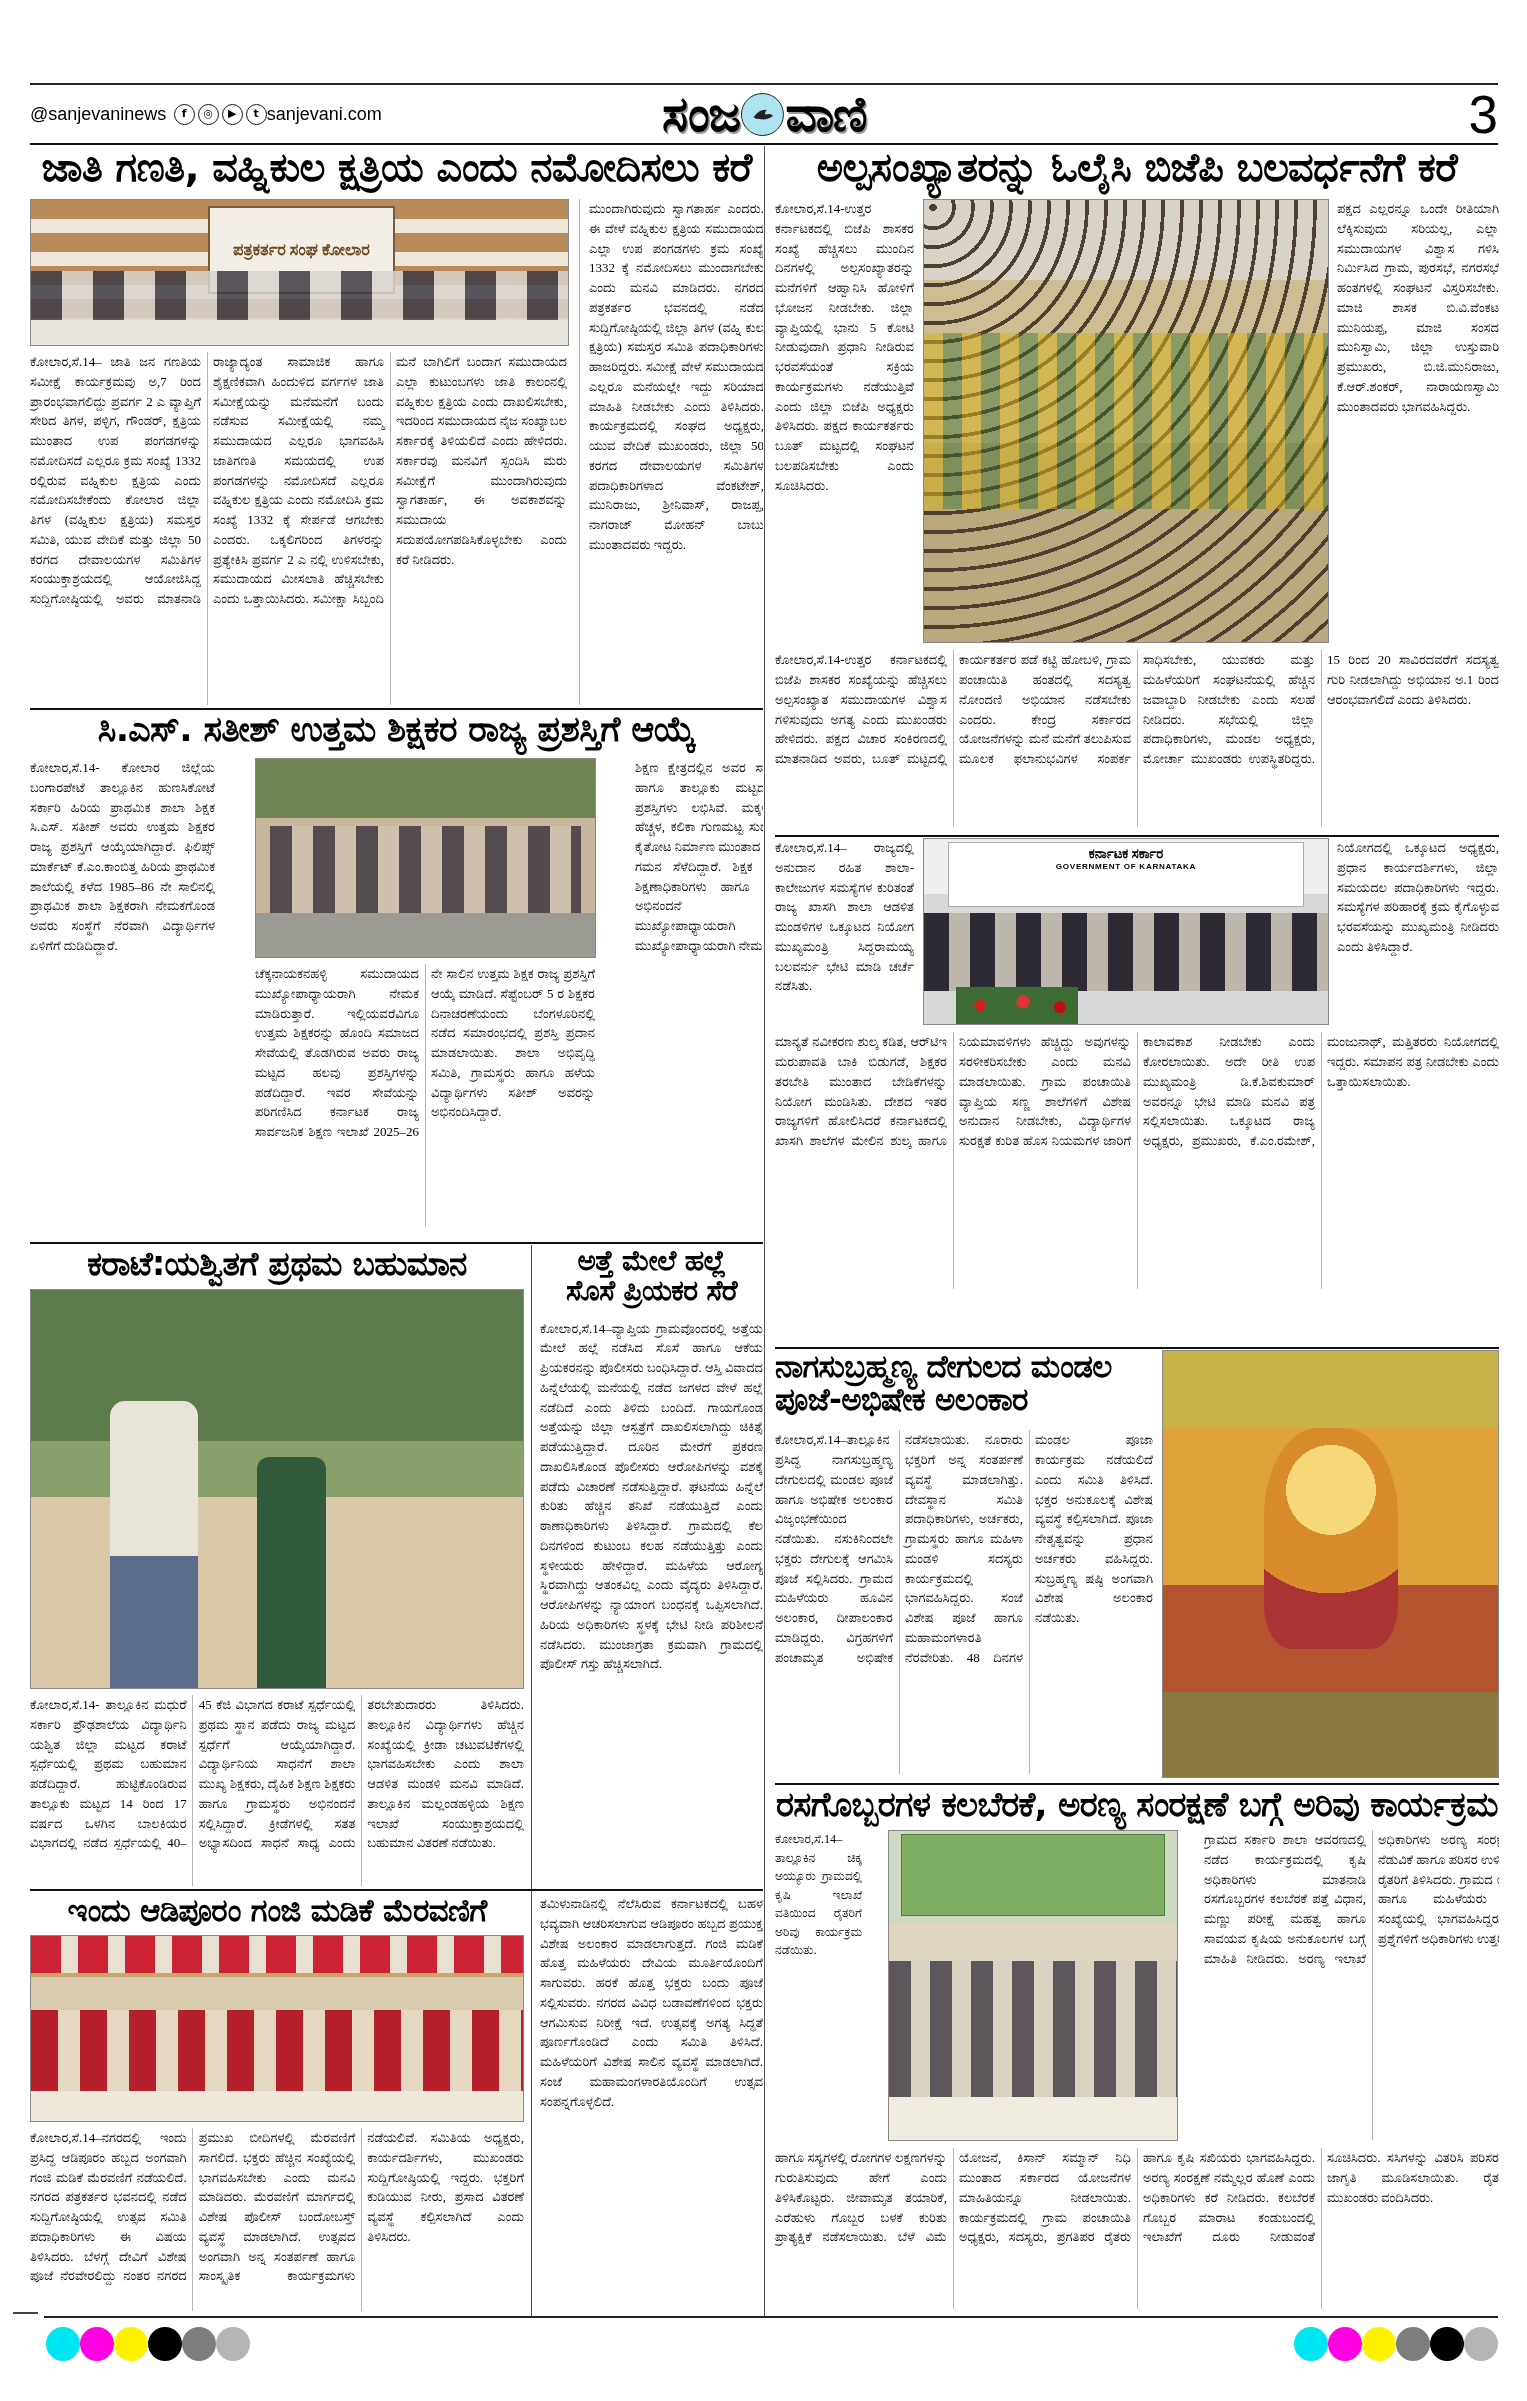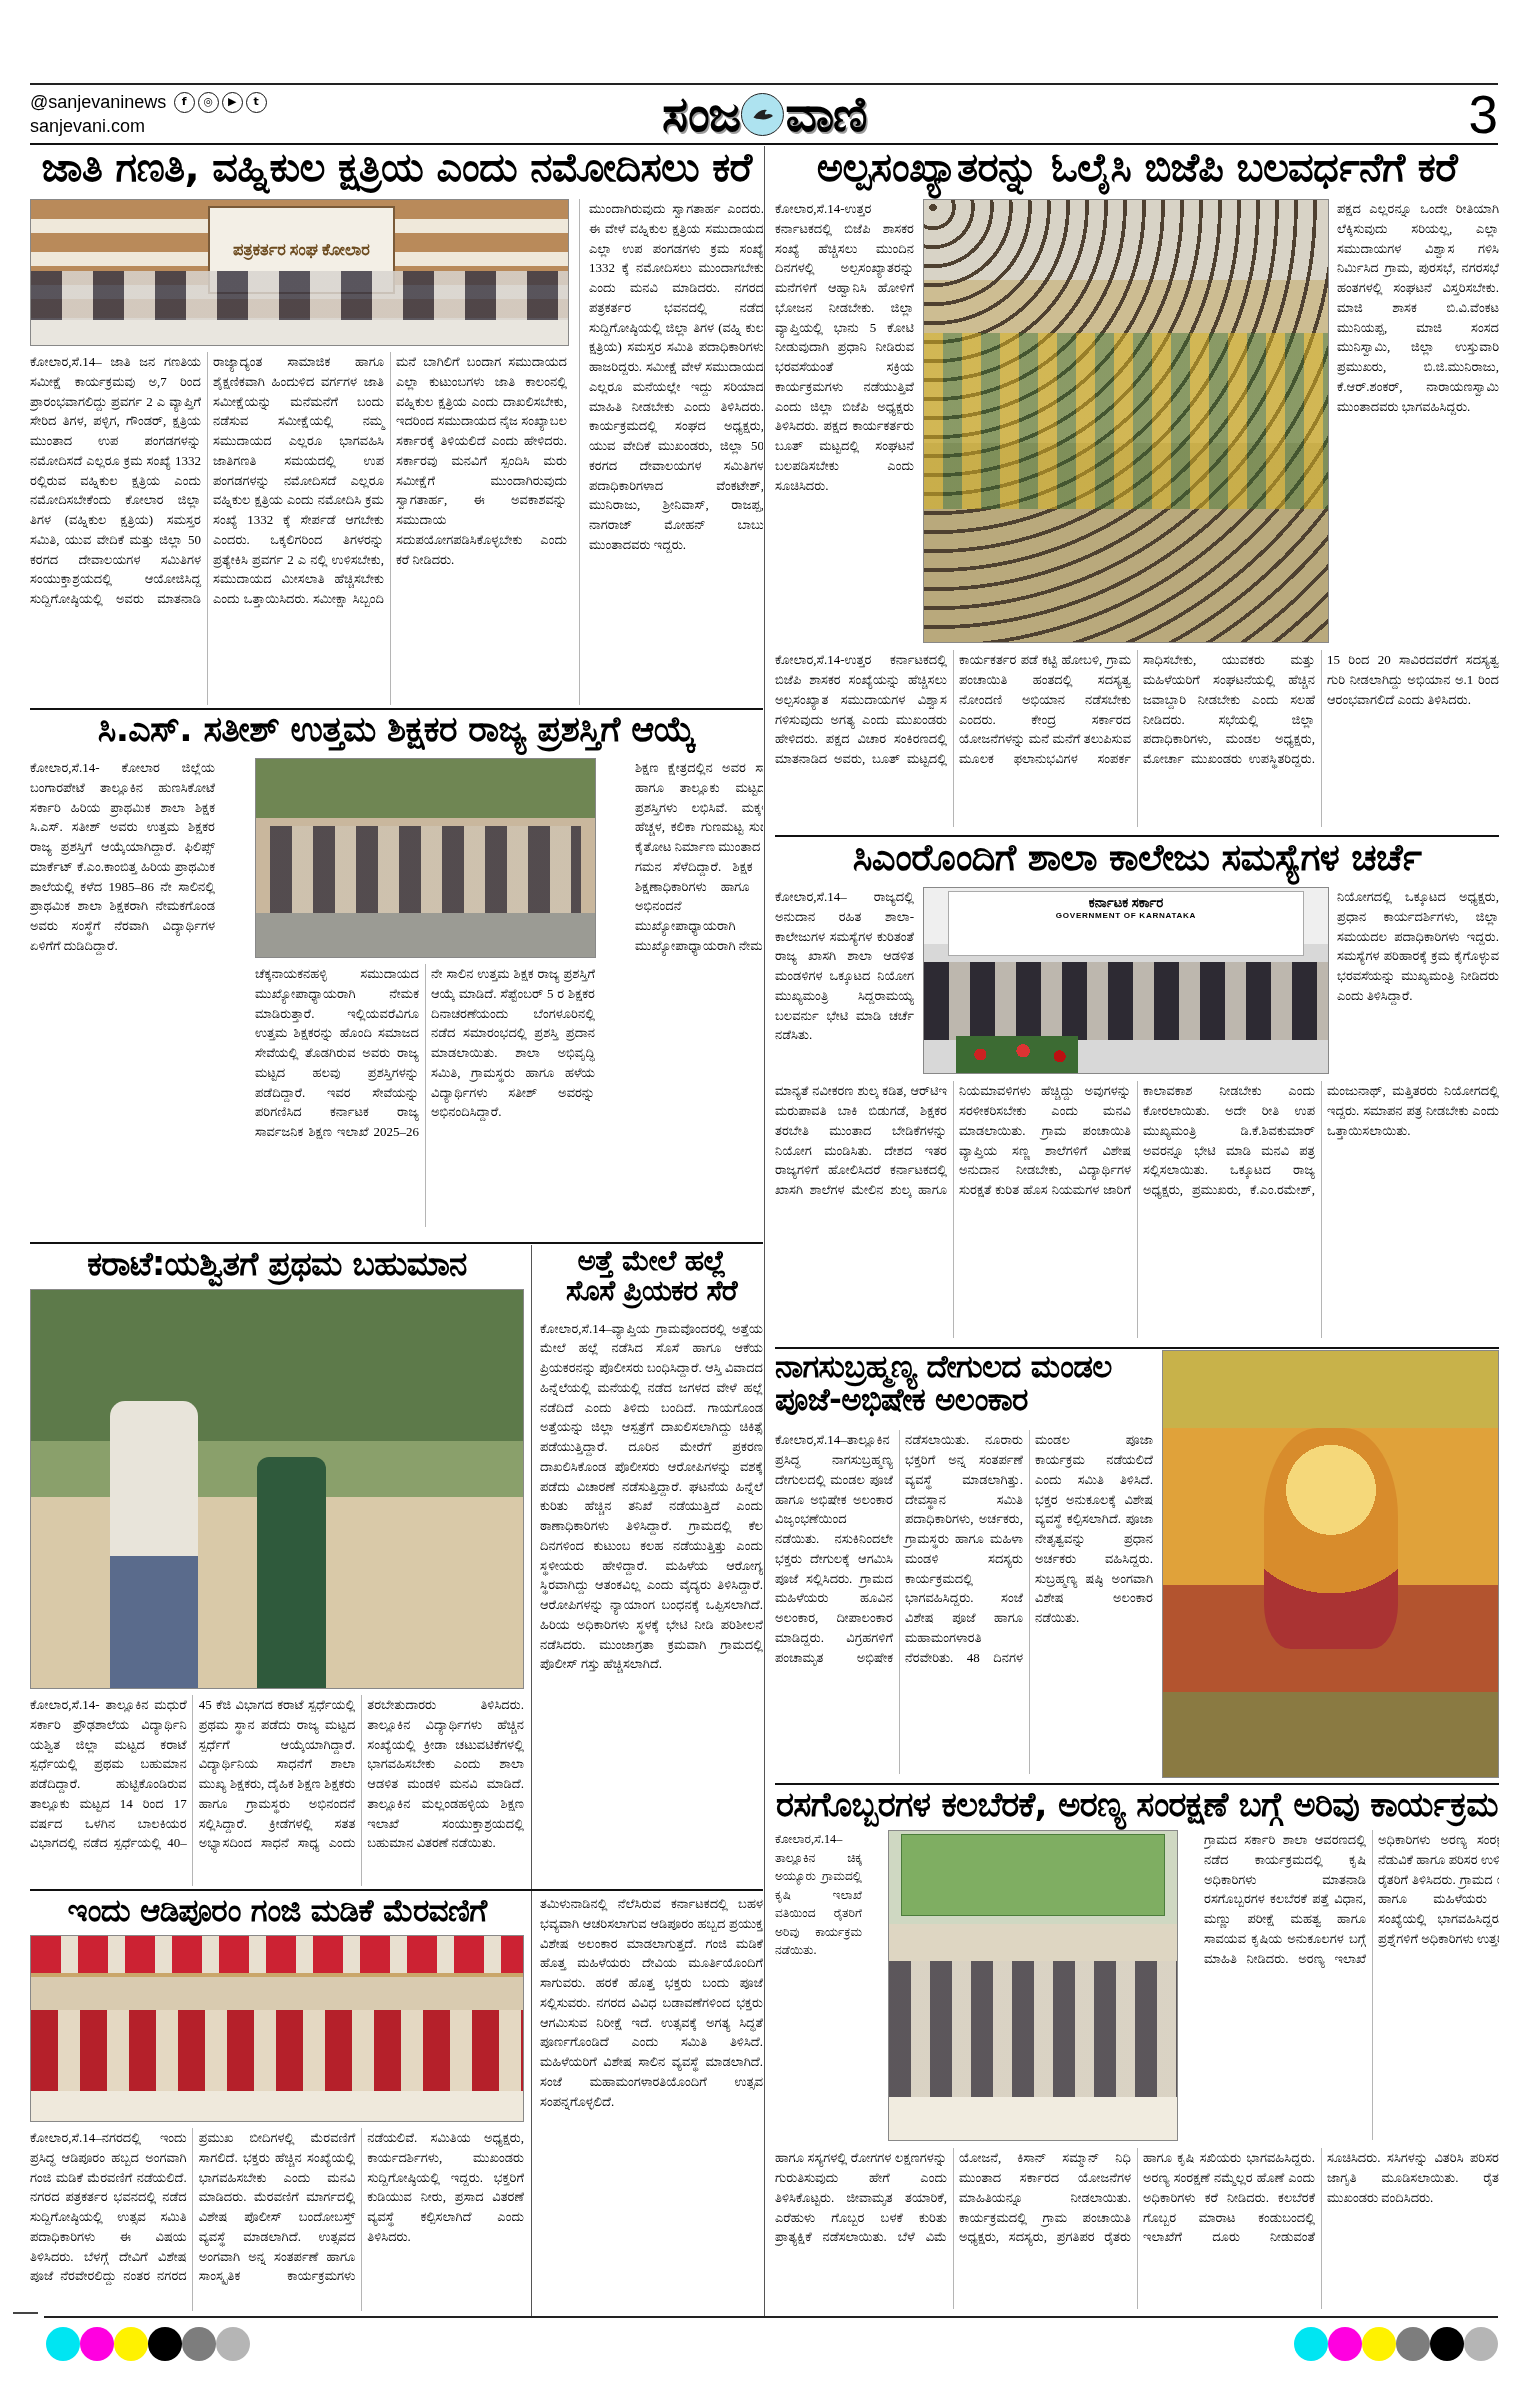--- a/index.html
+++ b/index.html
@@ -2,21 +2,21 @@
 <html style="font-size:12px"><head>
 <meta charset="utf-8">
 <style>
   html,body{margin:0;padding:0;background:#e8e8e8;}
   .page{position:relative;width:1528px;height:2401px;background:#ffffff;
         font-family:"Liberation Serif",serif;color:#000;overflow:hidden;}
   
   .hdr-topline{position:absolute;left:30px;right:30px;top:83px;height:1.5px;background:#222;}
   .hdr-botline{position:absolute;left:30px;right:30px;top:143px;height:2.2px;background:#111;}
   .hdr{position:absolute;left:30px;right:30px;top:86px;height:56px;display:flex;align-items:center;}
-  .hdr-social{display:flex;flex-direction:column;justify-content:space-between;font-family:"Liberation Sans",sans-serif;font-size:18px;line-height:24px;}
+  .hdr-social{display:flex;flex-direction:row;justify-content:space-between;font-family:"Liberation Sans",sans-serif;font-size:18px;line-height:24px;}
   .hdr-social .row1{display:flex;align-items:center;gap:7.4px;}
   .soc-icons{display:flex;gap:3px;}
   .soc{width:19px;height:19px;border:1.5px solid #111;border-radius:50%;display:flex;align-items:center;justify-content:center;font-size:11px;font-weight:bold;font-family:"DejaVu Sans",sans-serif;}
   .masthead{position:absolute;left:50%;transform:translateX(-50%);display:flex;align-items:center;font-weight:900;font-size:49px;letter-spacing:-1.5px;font-family:"DejaVu Serif",serif;text-shadow:1.5px 1.5px 0 #999;}
   .mast-circle{width:41px;height:41px;border-radius:50%;background:#aee3f0;border:1.5px solid #222;margin:0 1.5px;display:flex;align-items:center;justify-content:center;}
   .hdr-right{margin-left:auto;display:flex;align-items:center;gap:10.3px;}
   .hdr-dates{text-align:right;font-family:"Liberation Sans",sans-serif;font-size:18.5px;line-height:25px;}
   .hdr-dates .kn{font-family:"Liberation Serif",serif;}
   .pageno{font-size:53px;line-height:53px;font-family:"Liberation Sans",sans-serif;font-weight:400;}
   
@@ -154,21 +154,20 @@
           <div class="row"></div>
         </div>
         <div class="body-txt flow cols2" style="height:263px;margin-top:6px;">ಚೆಕ್ಕನಾಯಕನಹಳ್ಳಿ ಸಮುದಾಯದ ಮುಖ್ಯೋಪಾಧ್ಯಾಯರಾಗಿ ನೇಮಕ ಮಾಡಿರುತ್ತಾರೆ. ಇಲ್ಲಿಯವರೆವಿಗೂ ಉತ್ತಮ ಶಿಕ್ಷಕರನ್ನು ಹೊಂದಿ ಸಮಾಜದ ಸೇವೆಯಲ್ಲಿ ತೊಡಗಿರುವ ಅವರು ರಾಜ್ಯ ಮಟ್ಟದ ಹಲವು ಪ್ರಶಸ್ತಿಗಳನ್ನು ಪಡೆದಿದ್ದಾರೆ. ಇವರ ಸೇವೆಯನ್ನು ಪರಿಗಣಿಸಿದ ಕರ್ನಾಟಕ ರಾಜ್ಯ ಸಾರ್ವಜನಿಕ ಶಿಕ್ಷಣ ಇಲಾಖೆ 2025–26 ನೇ ಸಾಲಿನ ಉತ್ತಮ ಶಿಕ್ಷಕ ರಾಜ್ಯ ಪ್ರಶಸ್ತಿಗೆ ಆಯ್ಕೆ ಮಾಡಿದೆ. ಸೆಪ್ಟೆಂಬರ್ 5 ರ ಶಿಕ್ಷಕರ ದಿನಾಚರಣೆಯಂದು ಬೆಂಗಳೂರಿನಲ್ಲಿ ನಡೆದ ಸಮಾರಂಭದಲ್ಲಿ ಪ್ರಶಸ್ತಿ ಪ್ರದಾನ ಮಾಡಲಾಯಿತು. ಶಾಲಾ ಅಭಿವೃದ್ಧಿ ಸಮಿತಿ, ಗ್ರಾಮಸ್ಥರು ಹಾಗೂ ಹಳೆಯ ವಿದ್ಯಾರ್ಥಿಗಳು ಸತೀಶ್ ಅವರನ್ನು ಅಭಿನಂದಿಸಿದ್ದಾರೆ.</div>
       </div>
       <div class="body-txt" style="height:473px;">ಶಿಕ್ಷಣ ಕ್ಷೇತ್ರದಲ್ಲಿನ ಅವರ ಸಾಧನೆಗೆ ಜಿಲ್ಲಾ ಹಾಗೂ ತಾಲ್ಲೂಕು ಮಟ್ಟದ ಹಲವಾರು ಪ್ರಶಸ್ತಿಗಳು ಲಭಿಸಿವೆ. ಮಕ್ಕಳ ಹಾಜರಾತಿ ಹೆಚ್ಚಳ, ಕಲಿಕಾ ಗುಣಮಟ್ಟ ಸುಧಾರಣೆ, ಶಾಲಾ ಕೈತೋಟ ನಿರ್ಮಾಣ ಮುಂತಾದ ಕಾರ್ಯಗಳಿಂದ ಗಮನ ಸೆಳೆದಿದ್ದಾರೆ. ಶಿಕ್ಷಕ ವೃಂದ, ಕ್ಷೇತ್ರ ಶಿಕ್ಷಣಾಧಿಕಾರಿಗಳು ಹಾಗೂ ಸಾರ್ವಜನಿಕರು ಅಭಿನಂದನೆ ಸಲ್ಲಿಸಿದ್ದಾರೆ. ಮುಖ್ಯೋಪಾಧ್ಯಾಯರಾಗಿ 2006ರಲ್ಲಿ ಮುಖ್ಯೋಪಾಧ್ಯಾಯರಾಗಿ ನೇಮಕಗೊಂಡಿದ್ದರು.</div>
     </div>
   </div>
   <div class="hrule" style="left:30px;top:1242px;width:733px;height:1.5px;"></div>
 
   <div class="art" style="left:775px;top:838px;width:724px;height:507px;">
-    <div class="hl" style="font-size:37px;height:49px;">ಸಿಎಂರೊಂದಿಗೆ ಶಾಲಾ ಕಾಲೇಜು ಸಮಸ್ಯೆಗಳ ಚರ್ಚೆ</div>
     <div style="display:grid;grid-template-columns:139px 405px 162px;column-gap:9px;">
       <div class="body-txt" style="height:186px;">ಕೋಲಾರ,ಸೆ.14– ರಾಜ್ಯದಲ್ಲಿ ಅನುದಾನ ರಹಿತ ಶಾಲಾ-ಕಾಲೇಜುಗಳ ಸಮಸ್ಯೆಗಳ ಕುರಿತಂತೆ ರಾಜ್ಯ ಖಾಸಗಿ ಶಾಲಾ ಆಡಳಿತ ಮಂಡಳಿಗಳ ಒಕ್ಕೂಟದ ನಿಯೋಗ ಮುಖ್ಯಮಂತ್ರಿ ಸಿದ್ದರಾಮಯ್ಯ ಬಲವರ್ನು ಭೇಟಿ ಮಾಡಿ ಚರ್ಚೆ ನಡೆಸಿತು.</div>
       <div class="photo ph-cm" style="width:404px;height:185px;">
         <div class="banner">
           <div class="kn">ಕರ್ನಾಟಕ ಸರ್ಕಾರ</div>
           <div class="en">GOVERNMENT OF KARNATAKA</div>
         </div>
         <div class="suits"></div>
         <div class="flowers"></div>
       </div>

